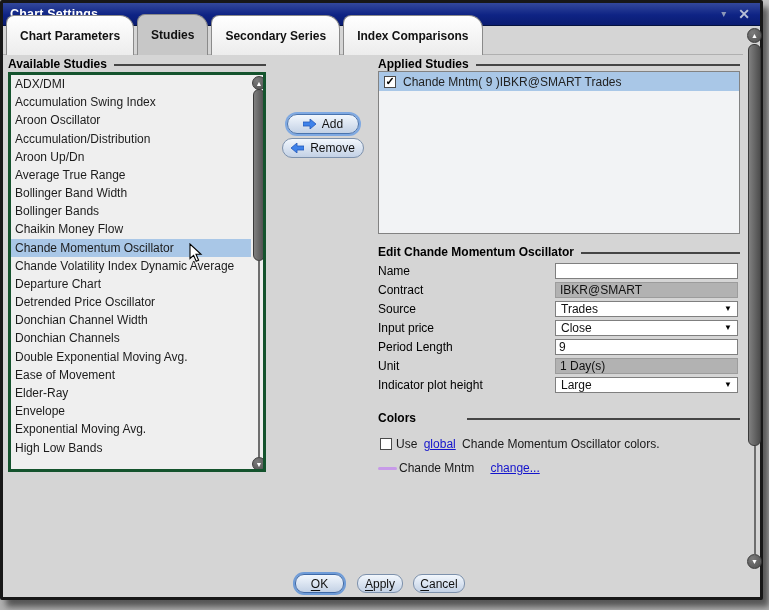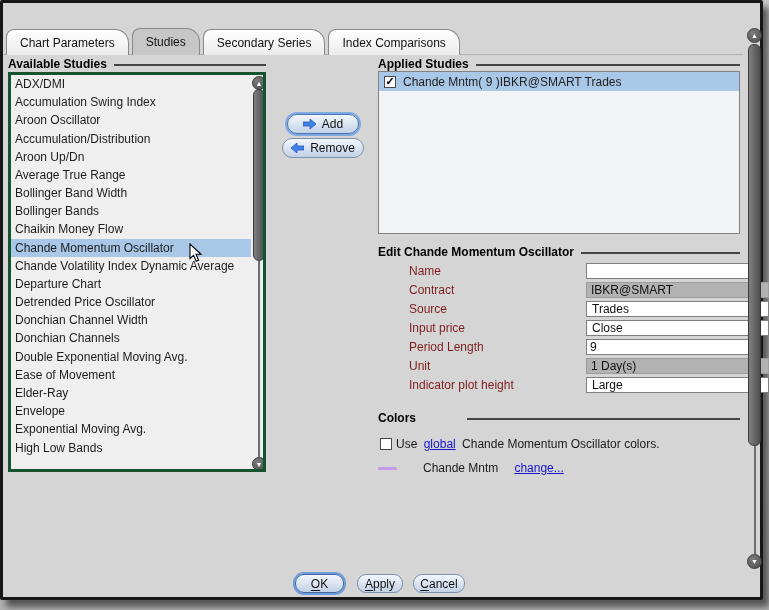--- a/index.html
+++ b/index.html
@@ -12,22 +12,22 @@
   .titlebar{position:absolute;left:0;top:0;width:100%;height:22px;
     background:linear-gradient(#33489c,#0e2384 55%,#0a1c72);
     border-bottom:1px solid #05123f;display:flex;align-items:center;}
   .title-text{color:#fff;font-weight:bold;font-size:12.5px;padding-left:7px;letter-spacing:.2px;}
   .tb-icons{margin-left:auto;display:flex;align-items:center;gap:12px;padding-right:10px;}
   .tb-min{color:#8d99b9;font-size:10px;line-height:10px;cursor:default;}
   .tb-close{color:#b7bfd6;font-size:14px;line-height:14px;font-weight:bold;cursor:default;}
   
   .tabline{position:absolute;left:0;top:51px;width:740px;height:1px;background:#b0b0b0;}
   .tabbar{position:absolute;left:3px;top:25px;height:27px;display:flex;align-items:flex-end;}
-  .tab{height:25px;margin-right:3px;padding:0 13px;display:flex;align-items:center;
-    font-size:12px;font-weight:normal;color:#111;
+  .tab{height:25px;margin-right:3px;padding:7px 13px;display:flex;align-items:center;
+    font-size:12px;font-weight:bold;color:#111;
     border:1px solid #8a8a8a;border-bottom:none;border-radius:8px 14px 0 0;
     background:linear-gradient(#ffffff,#ececec);position:relative;z-index:1;text-align:center;}
   .tab.selected{background:#c7c7c7;height:26px;z-index:2;}
   
   .sec{position:absolute;display:flex;align-items:center;height:14px;}
   .sec .sec-label{font-size:12px;font-weight:bold;color:#000;white-space:nowrap;}
   .sec .rule{flex:1;height:2px;background:#454545;margin-left:7px;margin-top:2px;}
   
   .listbox{position:absolute;left:5px;top:69px;width:258px;height:400px;box-sizing:border-box;
     background:#efefef;border:3px solid #14532d;overflow:hidden;}
@@ -52,21 +52,21 @@
     background:#f2f3f5;border:1px solid #828282;overflow:hidden;}
   .applied-row{height:19px;display:flex;align-items:center;gap:7px;padding-left:5px;
     font-size:12px;color:#222;}
   .applied-row.selected{background:#a9c7e7;}
   .cb{width:12px;height:12px;box-sizing:border-box;background:#fff;border:1px solid #4a4a4a;
     display:flex;align-items:center;justify-content:center;font-size:11px;line-height:11px;
     font-weight:bold;color:#000;cursor:default;flex:none;}
   
   .formarea{position:absolute;left:375px;top:258px;width:363px;}
   .form-row{height:19px;display:flex;align-items:center;}
-  .form-label{flex:none;width:177px;font-size:12px;color:#7f1d1d;margin-left:31px;}
+  .form-label{flex:none;width:177px;font-size:12px;color:#000000;}
   .ctl{flex:none;width:183px;height:16px;box-sizing:border-box;font-size:12px;}
   input.ti{width:183px;height:16px;box-sizing:border-box;border:1px solid #7f7f7f;background:#fff;
     font-family:"Liberation Sans",sans-serif;font-size:12px;padding:0 3px;color:#111;}
   .ro{background:#b2b2b2;border:1px solid #9c9c9c;display:flex;align-items:center;padding:0 4px;color:#111;}
   .sel{background:#fff;border:1px solid #7f7f7f;display:flex;align-items:center;
     justify-content:space-between;padding:0 5px;color:#111;cursor:default;}
   .sel .arrow{font-size:8px;color:#000;}
   
   .useglobal-row{position:absolute;left:377px;top:434px;display:flex;align-items:center;gap:4px;
     font-size:12px;color:#1a1a1a;}
@@ -82,20 +82,27 @@
   .footer-btn u{text-underline-offset:2px;}
   
   #cursor{position:absolute;left:186px;top:240px;z-index:50;pointer-events:none;}
 </style>
 </head>
 <body>
 
 <div id="stage">
   <div id="window">
 
+    <div class="titlebar">
+      <span class="title-text">Chart Settings</span>
+      <span class="tb-icons">
+        <span class="tb-min">▾</span>
+        <span class="tb-close">✕</span>
+      </span>
+    </div>
 
     <div class="tabline"></div>
     <div class="tabbar" id="tabbar">
         <div class="tab">Chart Parameters</div>
         <div class="tab selected">Studies</div>
         <div class="tab">Secondary Series</div>
         <div class="tab">Index Comparisons</div>
       </div>
 
     <div class="sec" style="left:5px;top:54px;width:258px;">
@@ -208,21 +215,21 @@
     <div class="useglobal-row">
       <span class="cb" id="global-cb"></span>
       <span>
         <span>Use</span>
         <a class="lnk" style="margin:0 3px;">global</a>
         <span>Chande Momentum Oscillator colors.</span>
       </span>
     </div>
     <div class="swatch-row">
       <span class="swatch" id="series-swatch" style="background: rgb(199, 154, 232);"></span>
-      <span style="margin-left:26px;">Chande Mntm</span>
+      <span style="margin-left:2px;">Chande Mntm</span>
       <a class="lnk" style="margin-left:16px;">change...</a>
     </div>
 
     <div class="footer-btn focused" id="ok-btn" style="left:292px;top:571px;width:49px;"><u>O</u>K</div>
     <div class="footer-btn" id="apply-btn" style="left:354px;top:571px;width:46px;"><u>A</u>pply</div>
     <div class="footer-btn" id="cancel-btn" style="left:410px;top:571px;width:52px;"><u>C</u>ancel</div>
 
     <div class="sb-btn" style="left:744px;top:25px;width:15px;height:15px;">▲</div>
     <div class="sb-thumb" style="left:745px;top:41px;width:13px;height:402px;"></div>
     <div class="sb-track" style="left:750.5px;top:443px;height:108px;"></div>

